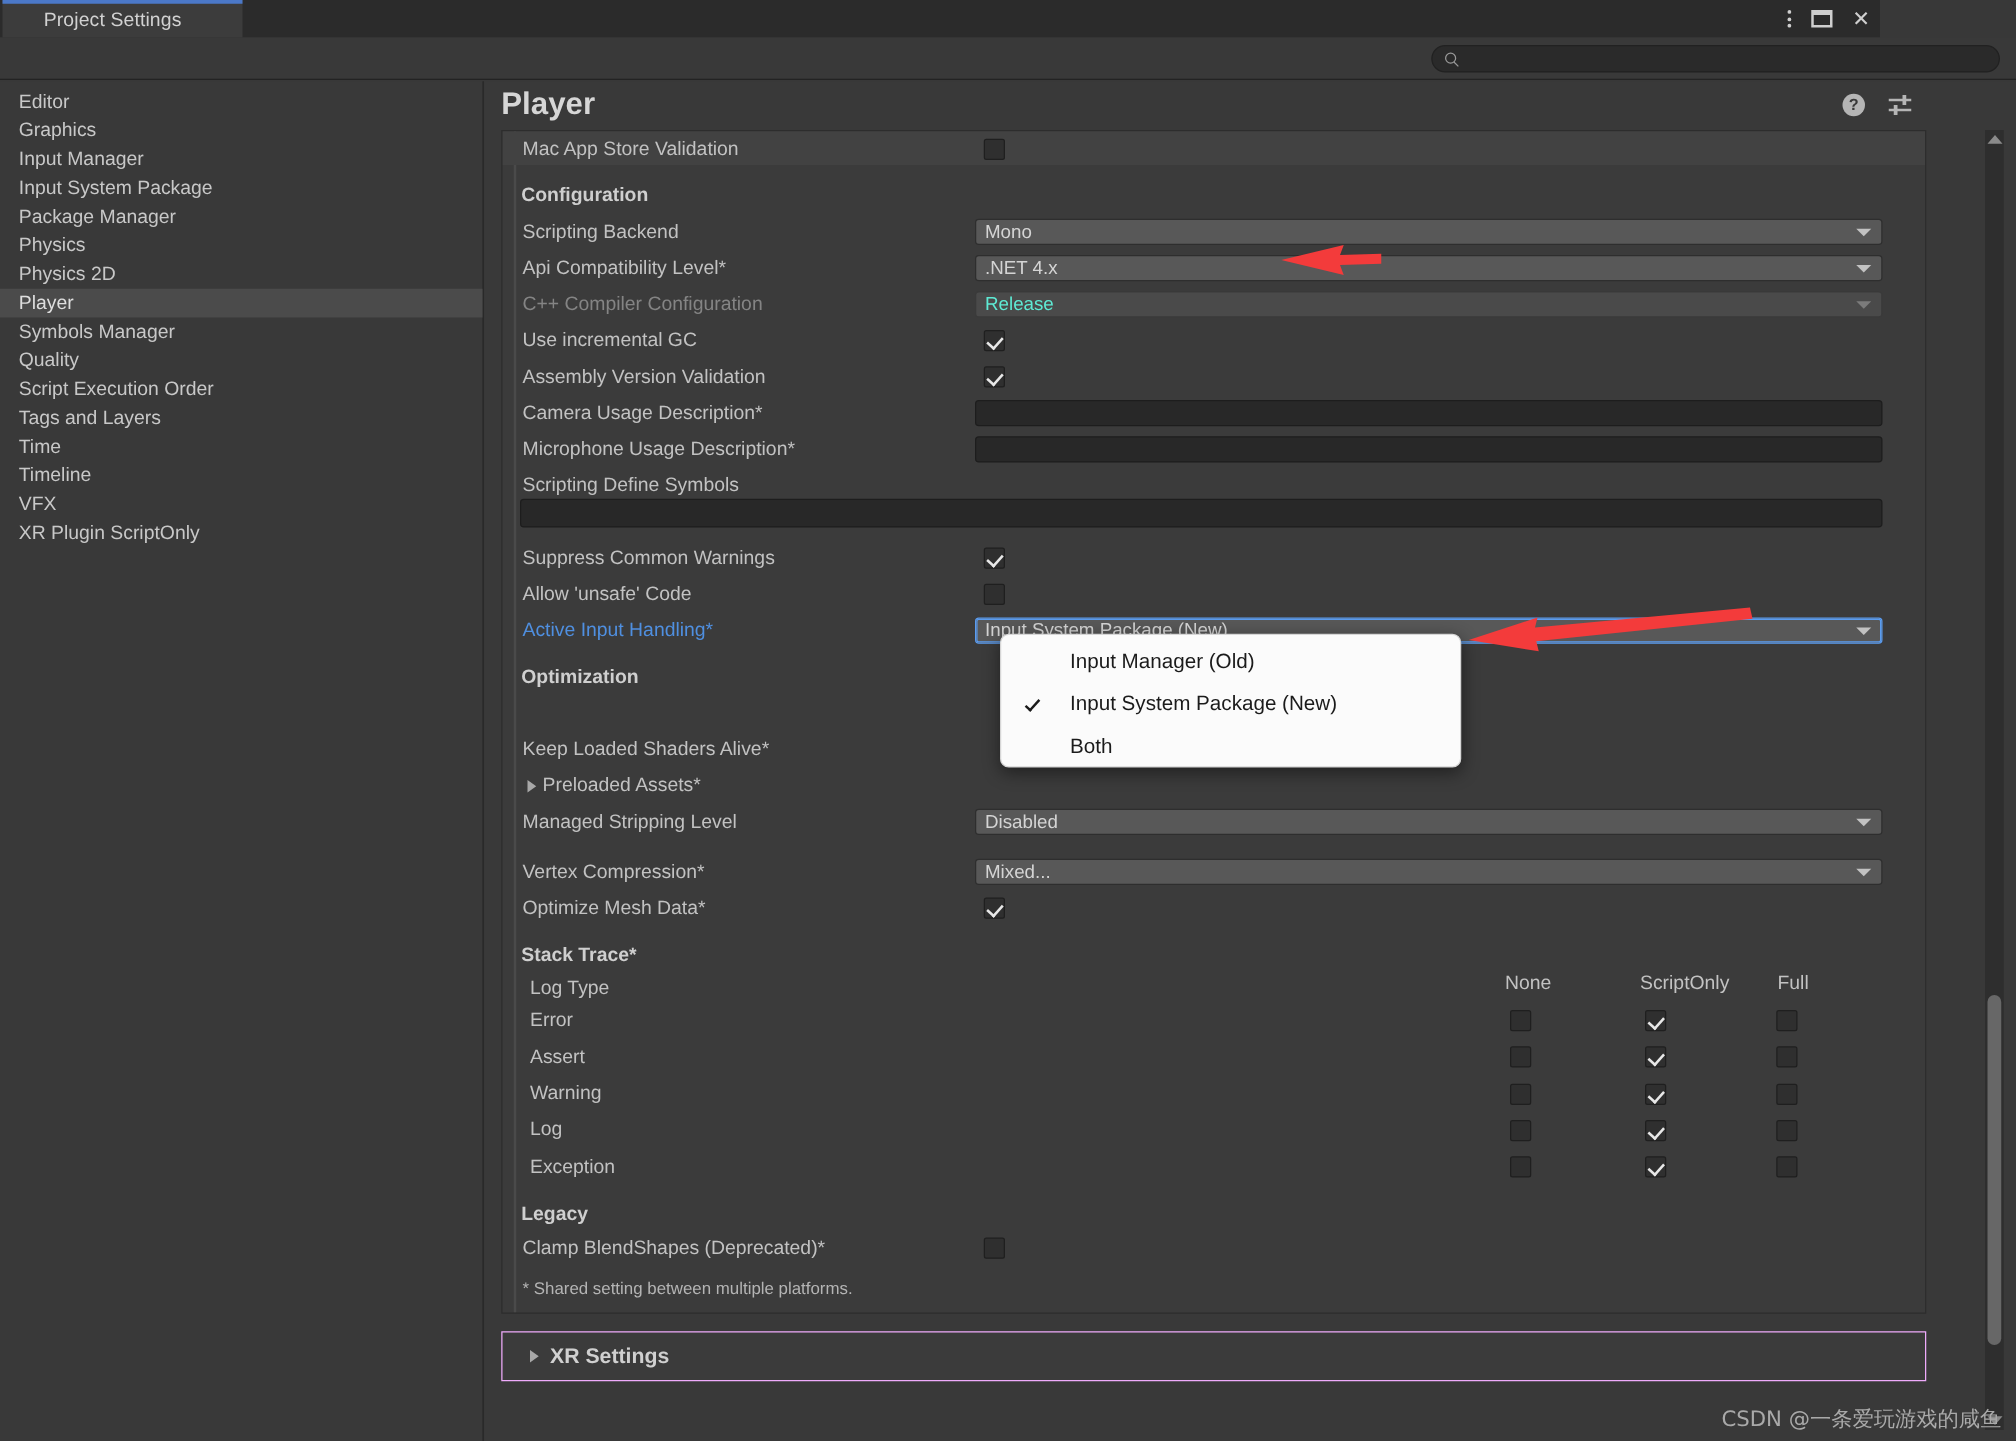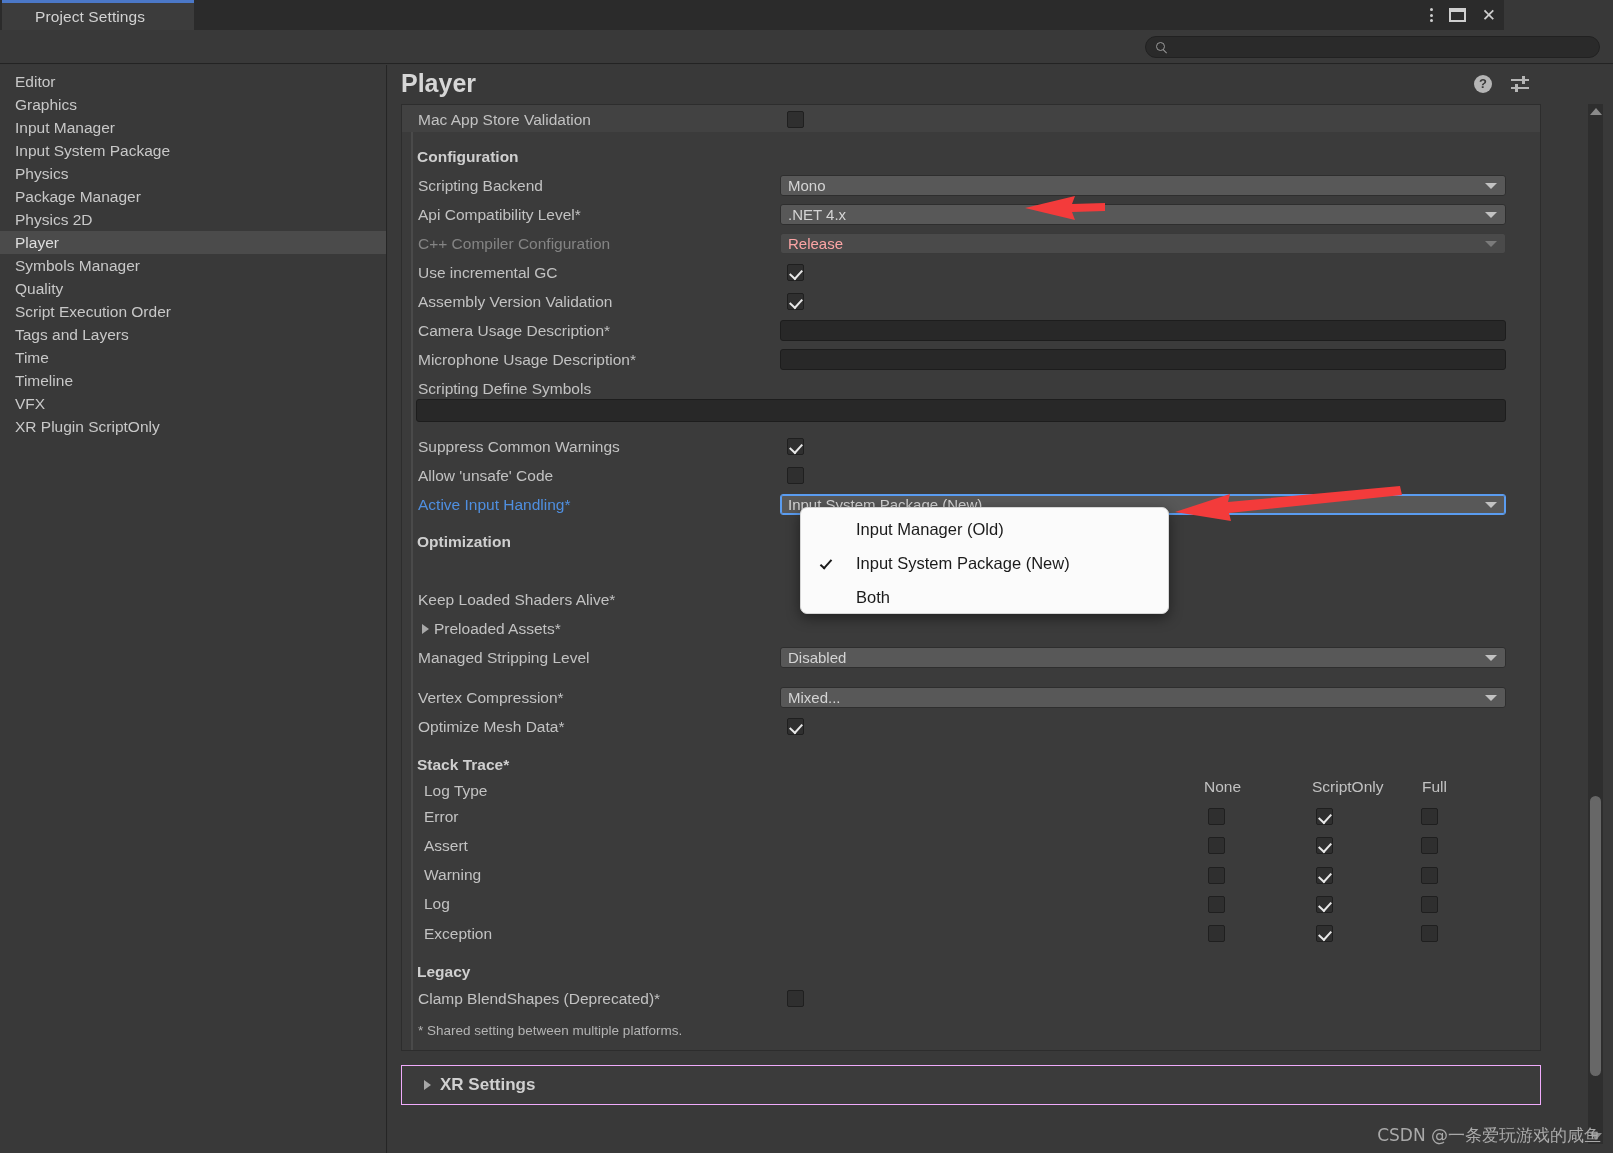--- a/index.html
+++ b/index.html
@@ -169,21 +169,21 @@
     border: solid #e8e8e8; border-width: 0 2.4px 2.4px 0;
     transform: rotate(42deg);
   }
 
   .dropdown {
     position: absolute; height: 21px; background: #585858;
     border: 1px solid #2e2e2e; border-radius: 3px;
     display: flex; align-items: center; padding-left: 7px;
     font-size: 15px; color: #d4d4d4;
   }
-  .dropdown.dim { background: #4a4a4a; color: #fca5a5; border-color:#3a3a3a; }
+  .dropdown.dim { background: #4a4a4a; color: #5eead4; border-color:#3a3a3a; }
   .dropdown.focus { border: 1px solid #5a9cf0; box-shadow: 0 0 0 1px #5a9cf0 inset; }
   .dd-arrow {
     position: absolute; right: 8px; top: 50%; transform: translateY(-50%);
     width: 0; height: 0; border-left: 6px solid transparent;
     border-right: 6px solid transparent; border-top: 6px solid #c2c2c2;
   }
   .dd-arrow.dim { border-top-color: #7b7b7b; }
 
   .textfield {
     position: absolute; height: 21px; background: #282828;
@@ -291,24 +291,24 @@
       <div class="side-item">
         <span>Graphics</span>
       </div>
       <div class="side-item">
         <span>Input Manager</span>
       </div>
       <div class="side-item">
         <span>Input System Package</span>
       </div>
       <div class="side-item">
+        <span>Package Manager</span>
+      </div>
+      <div class="side-item">
         <span>Physics</span>
-      </div>
-      <div class="side-item">
-        <span>Package Manager</span>
       </div>
       <div class="side-item">
         <span>Physics 2D</span>
       </div>
       <div class="side-item selected">
         <span>Player</span>
       </div>
       <div class="side-item">
         <span>Symbols Manager</span>
       </div>

